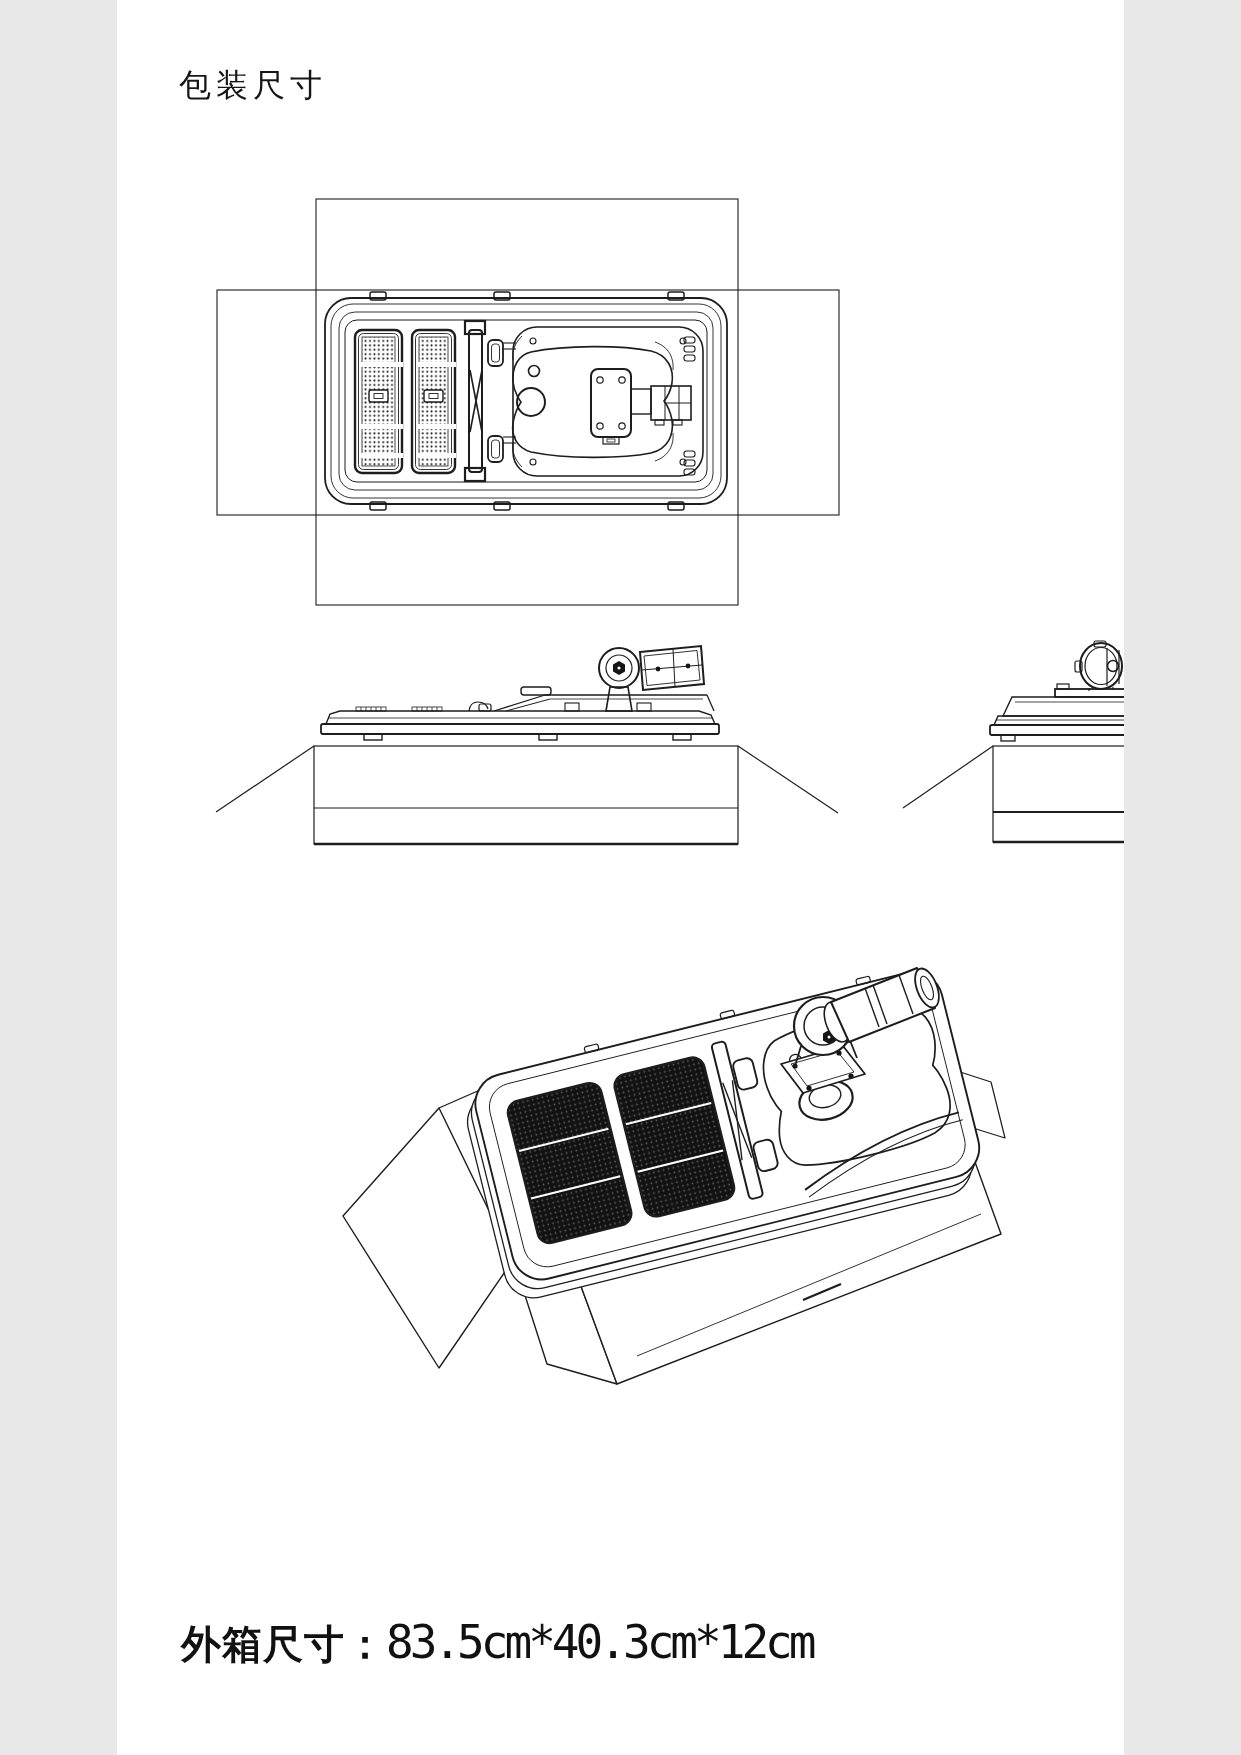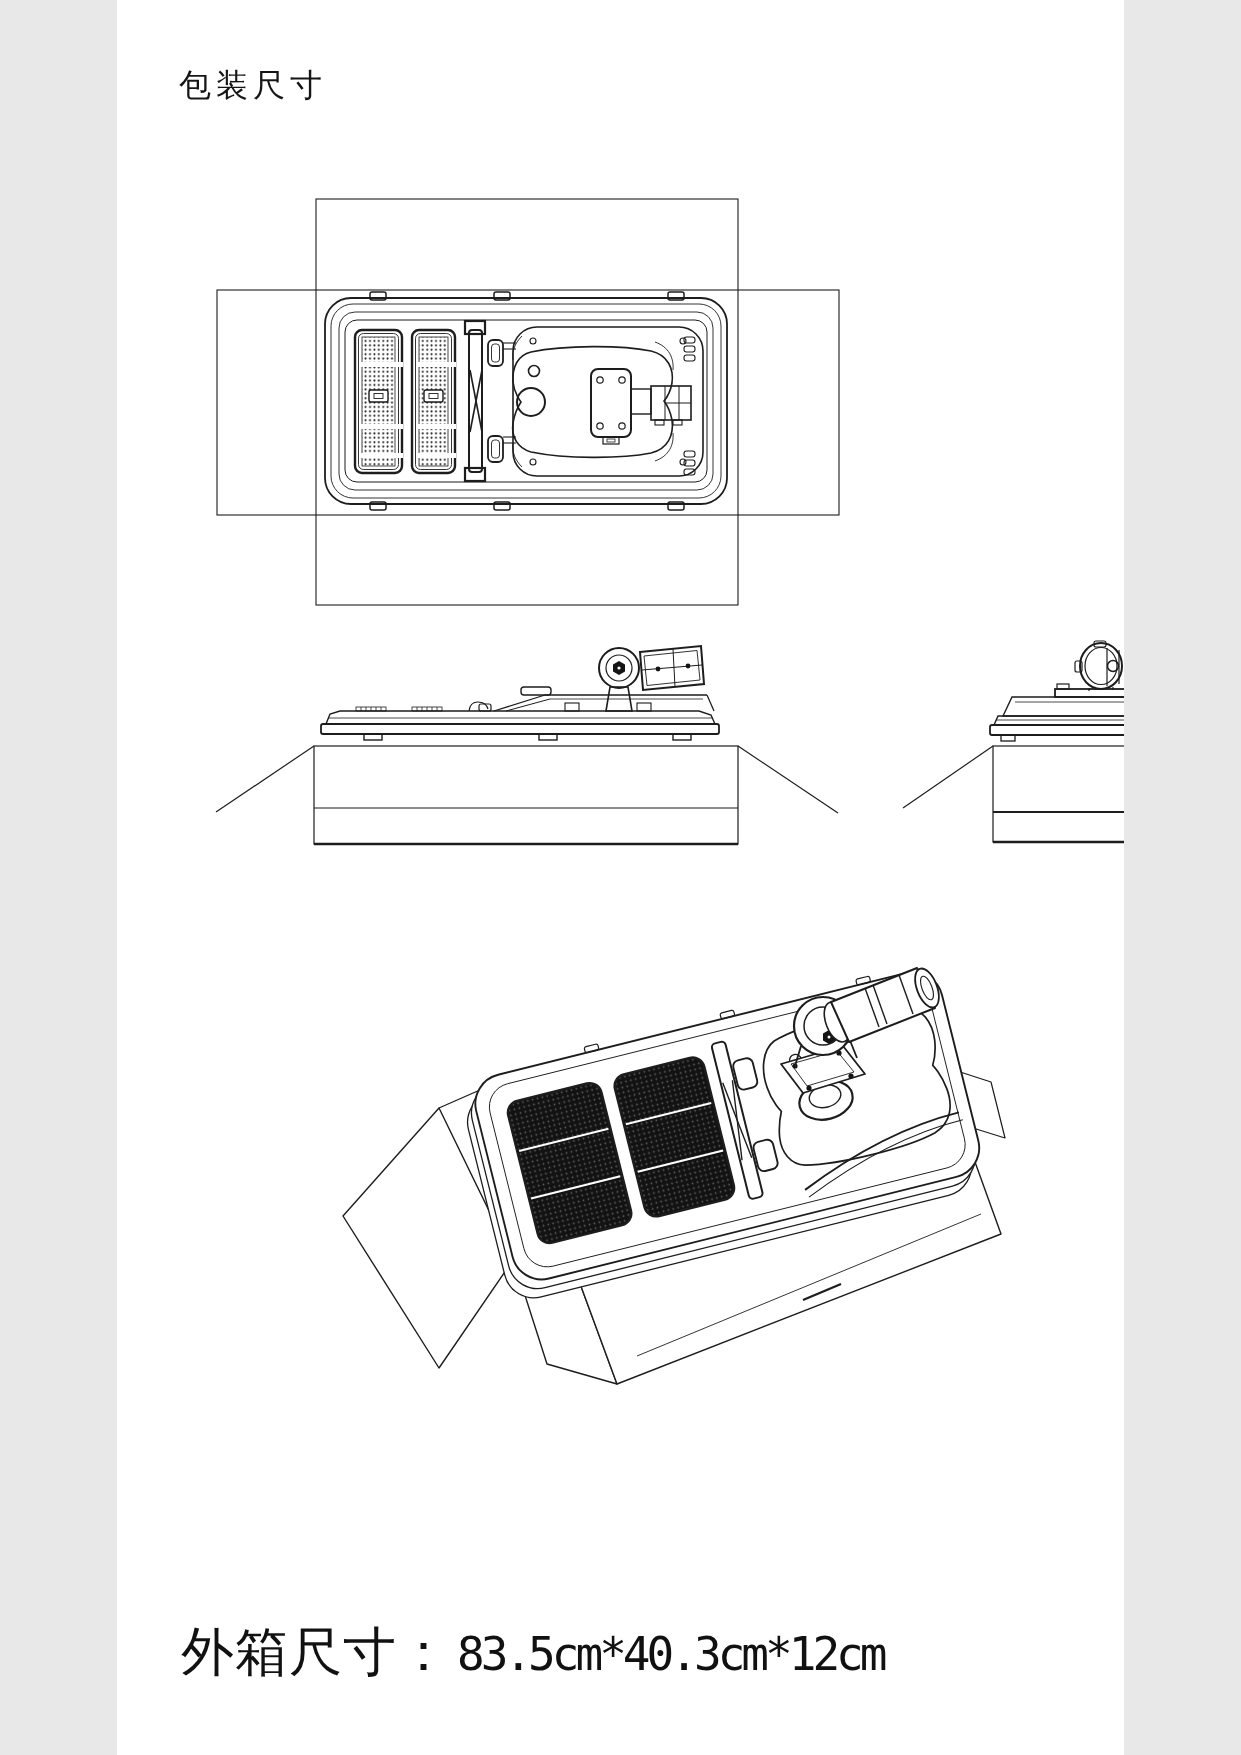--- a/index.html
+++ b/index.html
@@ -14,25 +14,25 @@
   .title{
     position:absolute;left:62px;top:64px;
     font-size:32px;letter-spacing:5px;color:#151515;
     font-weight:500;white-space:nowrap;
   }
   .footer{
     position:absolute;left:64px;top:1606px;
     display:flex;align-items:baseline;white-space:nowrap;color:#111;
   }
   .footer .label{
-    font-size:53px;letter-spacing:1px;font-weight:400;margin-top:11px;
+    font-size:40px;letter-spacing:1px;font-weight:700;margin-top:11px;
   }
   .footer .value{
     font-family:"DejaVu Sans Mono","Liberation Mono",monospace;
-    font-size:46px;letter-spacing:-4px;margin-left:6px;font-weight:500;
+    font-size:46px;letter-spacing:-4px;font-weight:500;
   }
   svg.draw{position:absolute;left:0;top:0;}
   svg.draw *{vector-effect:none;}
 </style>
 </head>
 <body>
 
 <div class="page">
 
   <div class="title">包装尺寸</div>

